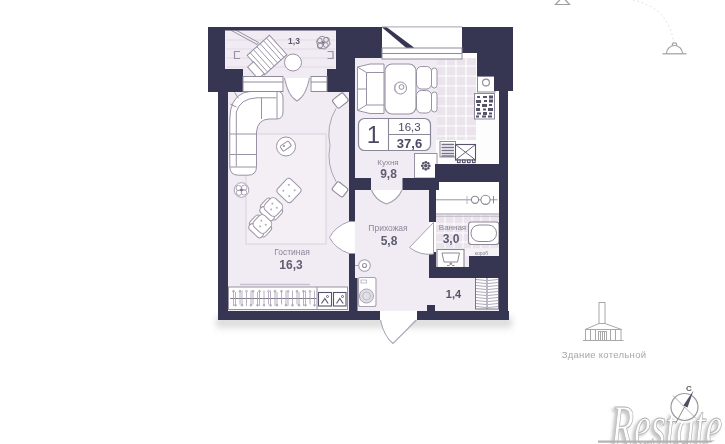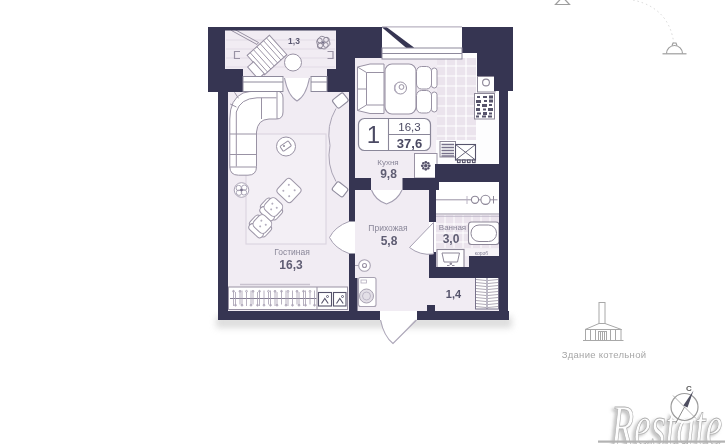--- a/index.html
+++ b/index.html
@@ -1,17 +1,17 @@
 <!DOCTYPE html>
 <html><head>
 <meta charset="utf-8">
 <style>
   html,body{margin:0;padding:0;background:#ffffff;}
   #stage{position:relative;width:725px;height:444px;overflow:hidden;background:#ffffff;
-    font-family:"Liberation Sans", sans-serif;}
+    font-family:"Liberation Sans", sans-serif;border-radius:22px;}
   svg{display:block;transform:translateZ(0);}
 </style>
 </head>
 <body>
 <div id="stage">
 <svg width="725" height="444" viewBox="0 0 725 444" xmlns="http://www.w3.org/2000/svg">
 <defs>
   <filter id="soft" x="-50%" y="-50%" width="200%" height="300%">
     <feGaussianBlur stdDeviation="3.2"></feGaussianBlur>
   </filter>

